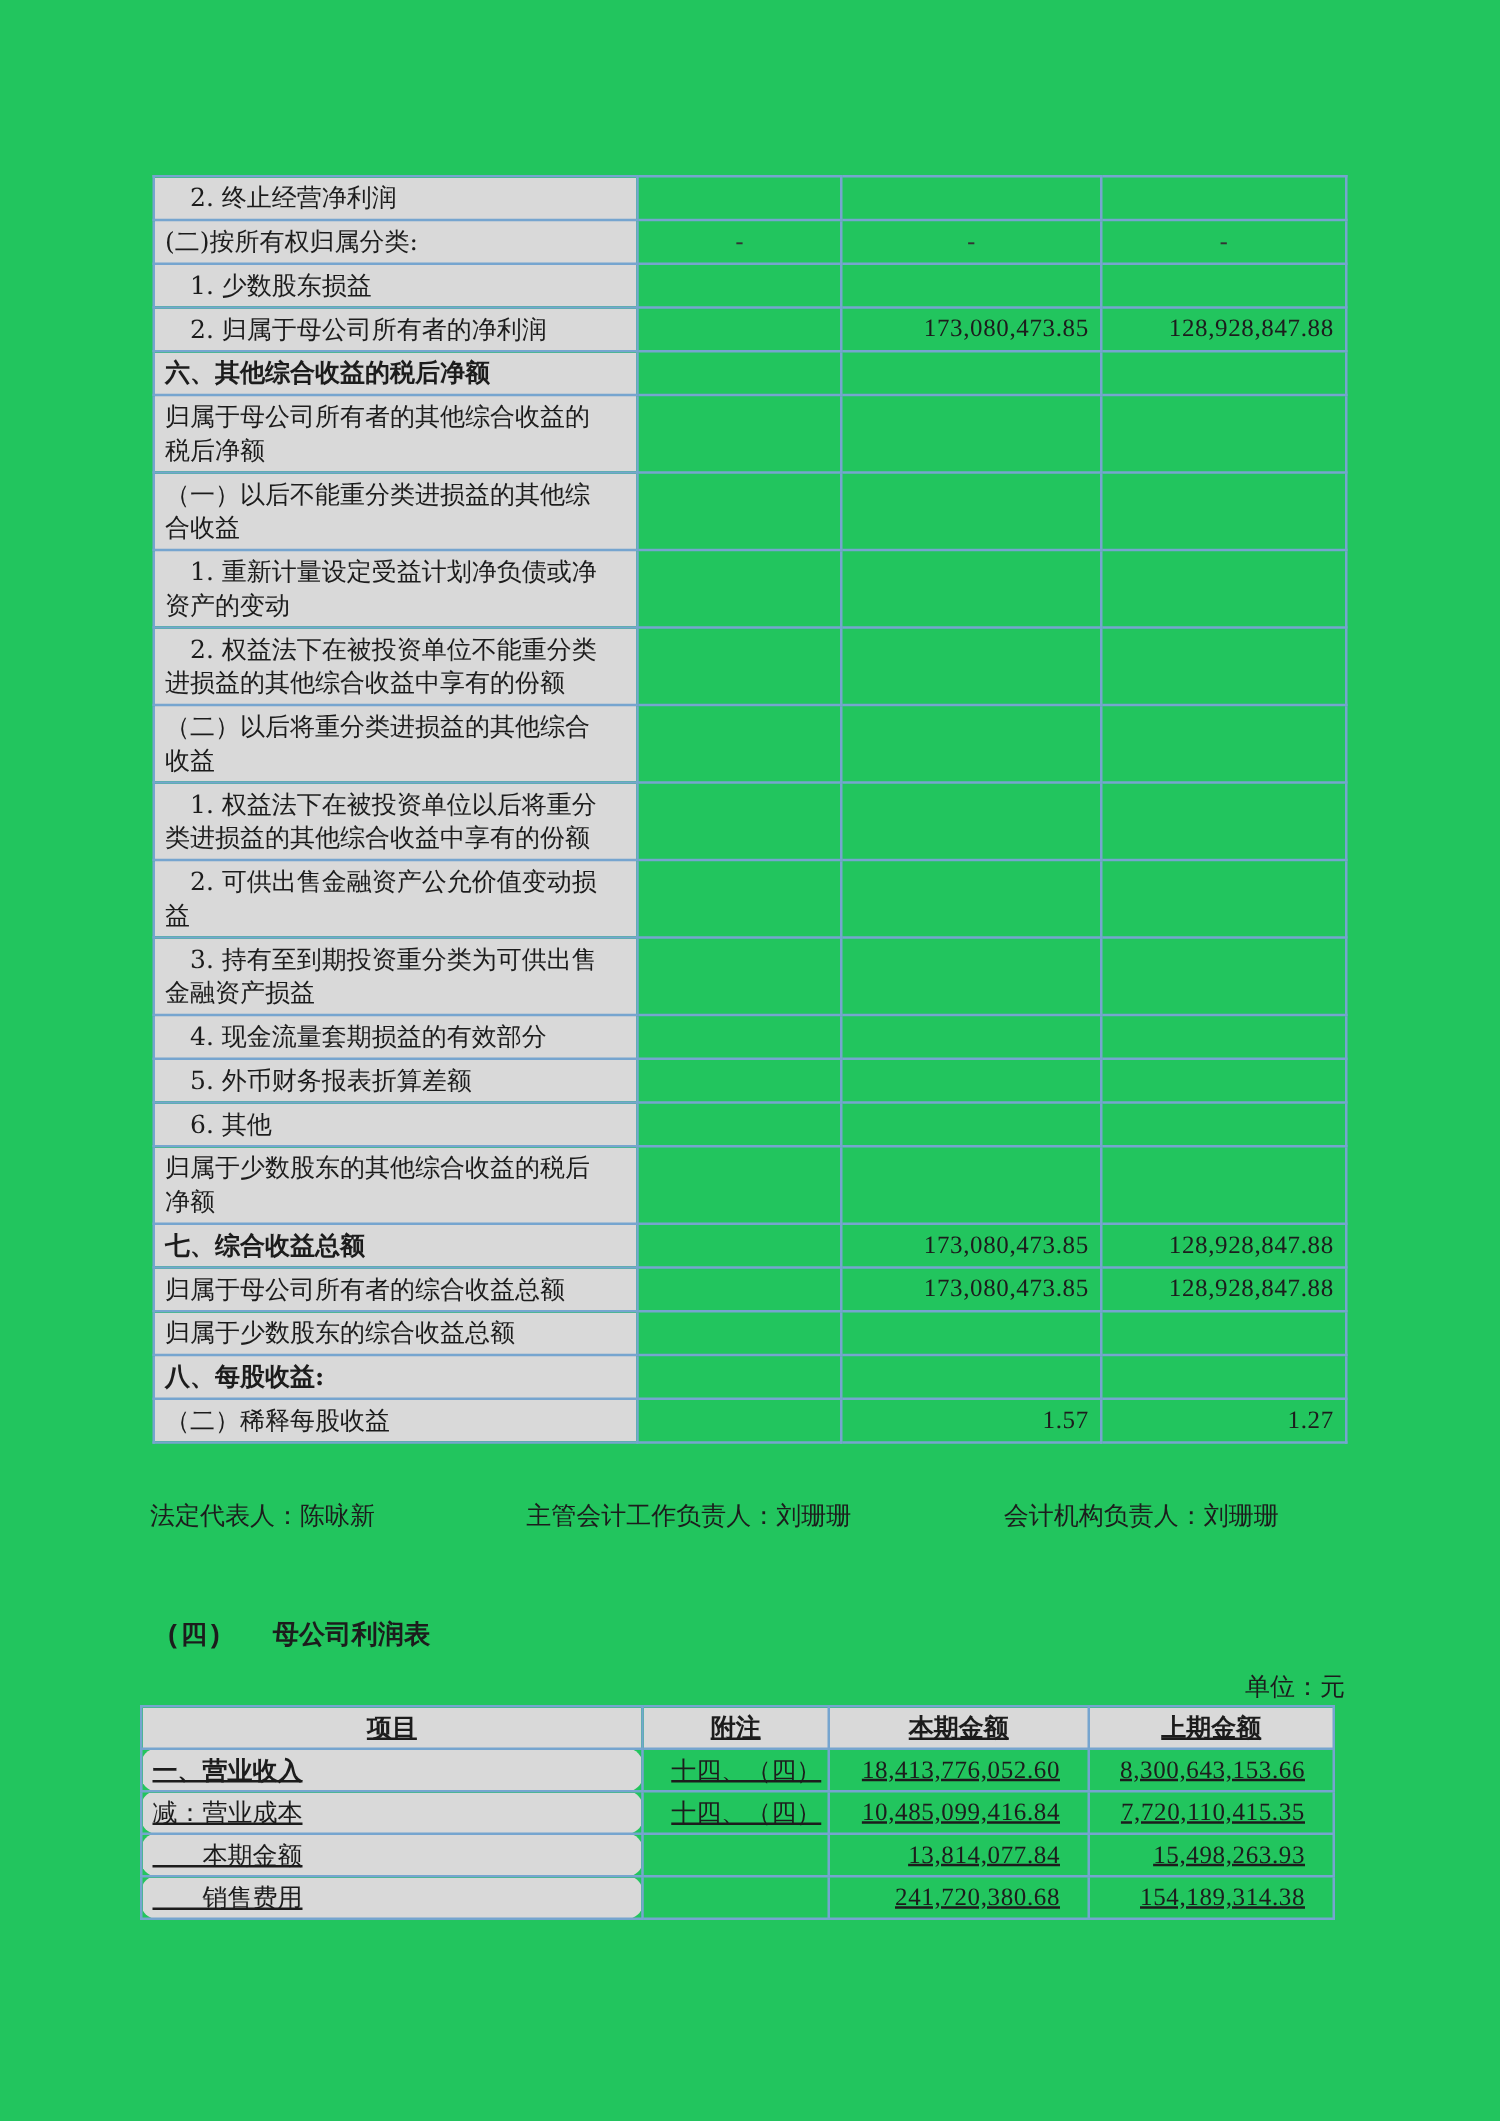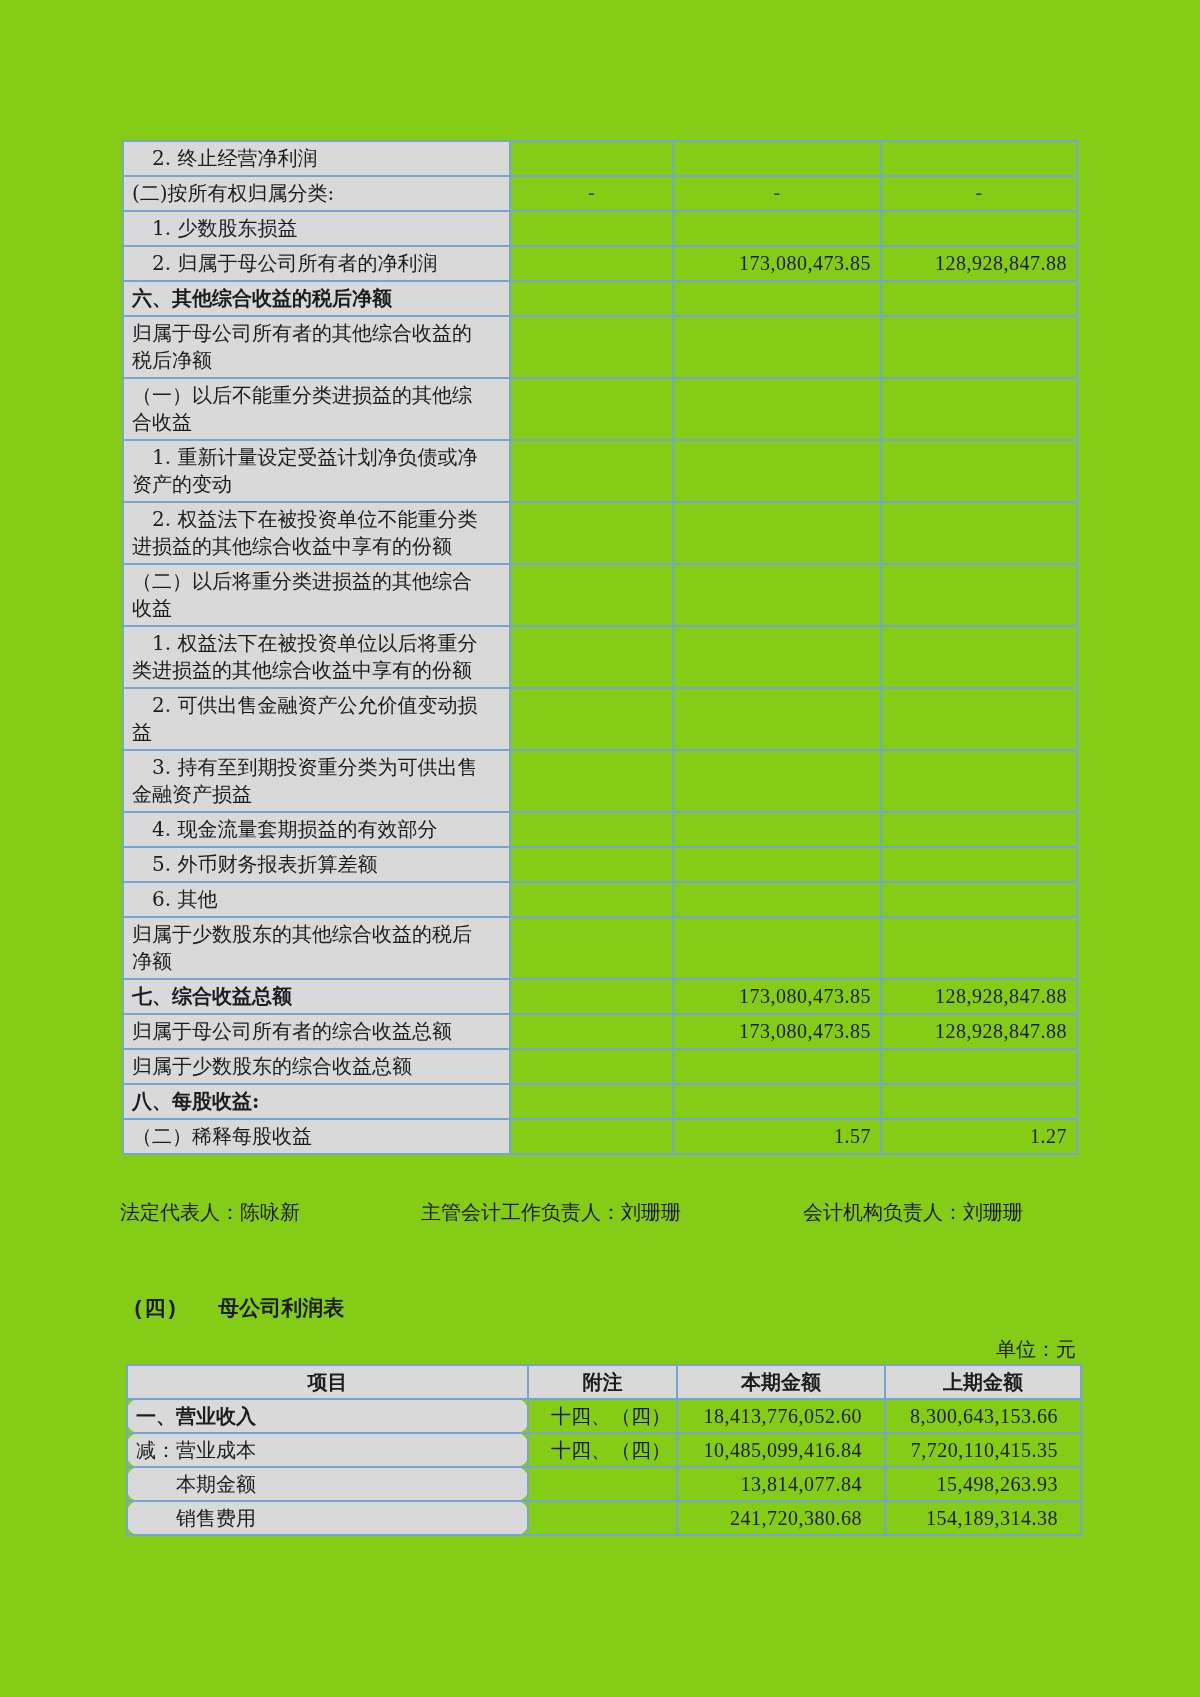--- a/index.html
+++ b/index.html
@@ -1,31 +1,31 @@
 <!DOCTYPE html>
 <html><head>
 <meta charset="utf-8">
 <style>
   html,body{margin:0;padding:0;background:#ffffff;}
   .page{
     position:relative;
     width:1200px;height:1697px;
-    background:#84cc16;
+    background:#22c55e;
     font-family:"DejaVu Serif","Liberation Serif",serif;
     color:#1c1c1c;
     overflow:hidden;
   }
   table.fin{
     position:absolute;
     border-collapse:collapse;
     table-layout:fixed;
     font-size:20px;
   }
   #top-table{left:122px;top:140px;width:954px;}
-  #bottom-table{left:126px;top:1364px;width:954px;}
+  #bottom-table{left:112px;top:1364px;width:954px;text-decoration:underline;}
   table.fin td, table.fin th{
     border:2px solid #76a5cf;
     vertical-align:middle;
     overflow:hidden;
   }
   #top-table td{line-height:27px;padding:3px 9px;}
   #bottom-table td{line-height:26px;padding:3px 22px;border-radius:12px;}
   #bottom-table th{
     line-height:26px;padding:3px 6px;
     background:#d9d9d9;

